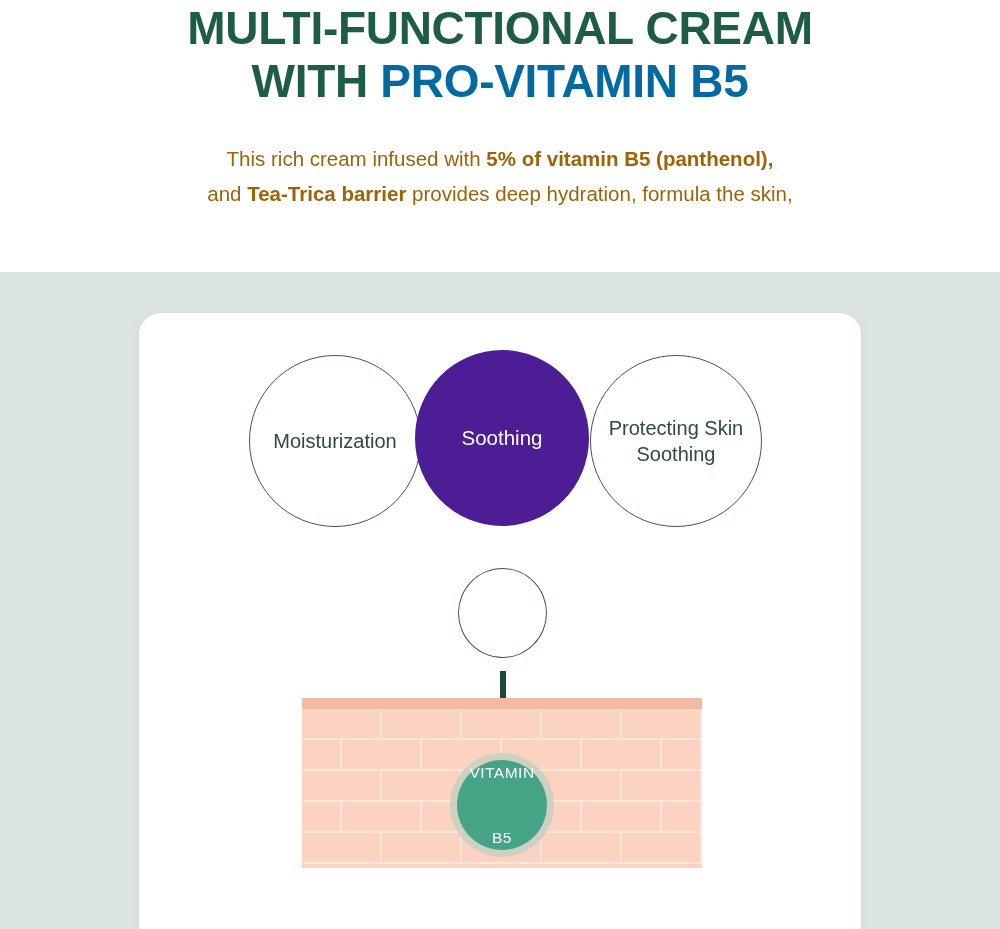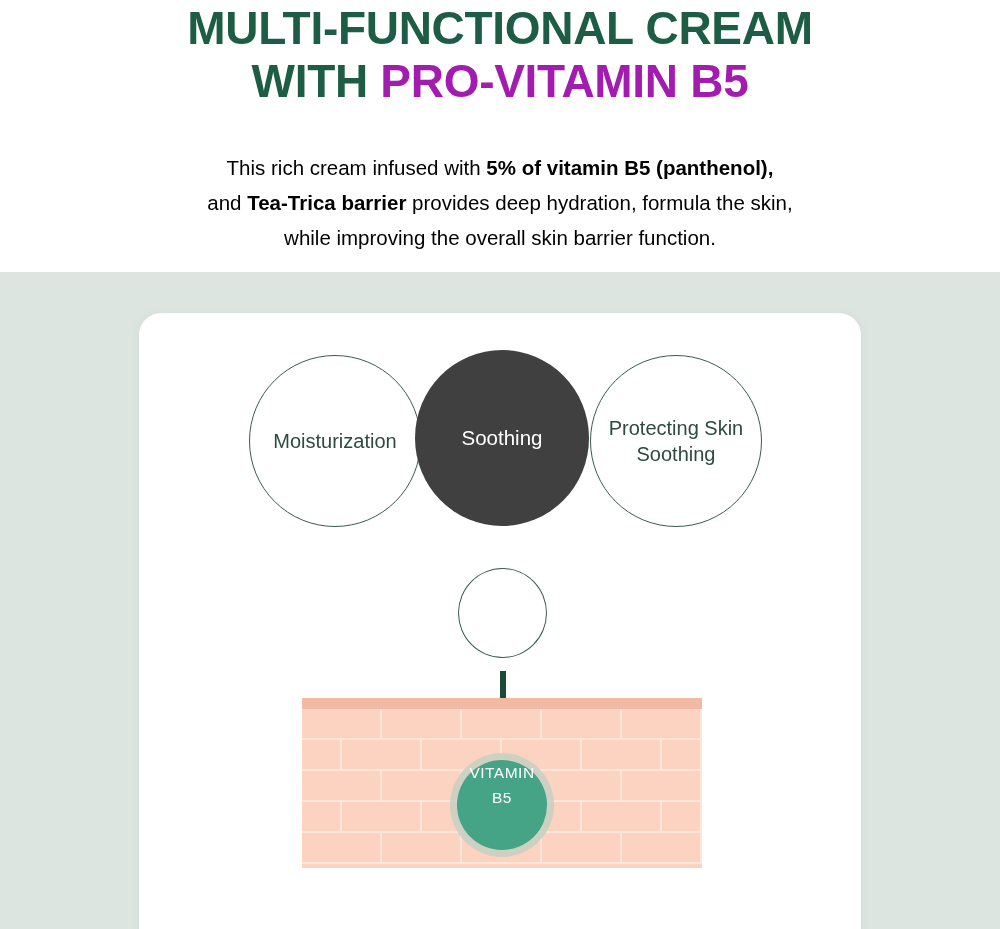--- a/index.html
+++ b/index.html
@@ -28,28 +28,28 @@
   .title {
     margin: 0;
     padding-top: 2px;
     font-size: 46px;
     line-height: 53px;
     font-weight: bold;
     letter-spacing: -0.3px;
     color: #1d5c45;
   }
   .title .accent {
-    color: #a21caf;
+    color: #0369a1;
   }
   .subtitle {
-    margin: 13px;
+    margin: 4px;
     padding-top: 29px;
     font-size: 20.5px;
     line-height: 35px;
-    color: #000000;
+    color: #a16207;
     font-weight: normal;
   }
   .subtitle b {
     font-weight: bold;
   }
 
   
   .stage {
     position: absolute;
     left: 0;
@@ -101,21 +101,21 @@
     width: 172px;
     height: 172px;
   }
   .circle-fill {
     position: absolute;
     left: 276px;
     top: 37px;
     width: 174px;
     height: 176px;
     border-radius: 50%;
-    background: #404040;
+    background: #4c1d95;
     display: flex;
     align-items: center;
     justify-content: center;
   }
   .venn-label {
     font-size: 20px;
     line-height: 26px;
     color: #2e4a42;
     text-align: center;
     white-space: nowrap;
@@ -216,42 +216,41 @@
     position: absolute;
     left: 318px;
     top: 447px;
     width: 90px;
     height: 90px;
     border-radius: 50%;
     background: #45a386;
     display: flex;
     flex-direction: column;
     align-items: center;
-    justify-content: flex-start;
+    justify-content: space-between;
   }
   .b5-core span {
     color: #ffffff;
     font-size: 15.5px;
     line-height: 25px;
     letter-spacing: 0.5px;
     text-align: center;
   }
 </style>
 </head>
 <body>
 
 <div class="header">
   <h1 class="title">
     <span>MULTI-FUNCTIONAL CREAM</span><br>
     <span>WITH </span><span class="accent">PRO-VITAMIN B5</span>
   </h1>
   <p class="subtitle">
     <span>This rich cream infused with </span><b>5% of vitamin B5 (panthenol),</b><br>
     <span>and </span><b>Tea-Trica barrier</b><span> provides deep hydration, formula the skin,</span><br>
-    <span>while improving the overall skin barrier function.</span>
   </p>
 </div>
 
 <div class="stage">
   <div class="card">
 
     <div class="venn">
 
       <div class="circle-outline circle-left">
         <span class="venn-label">Moisturization</span>

